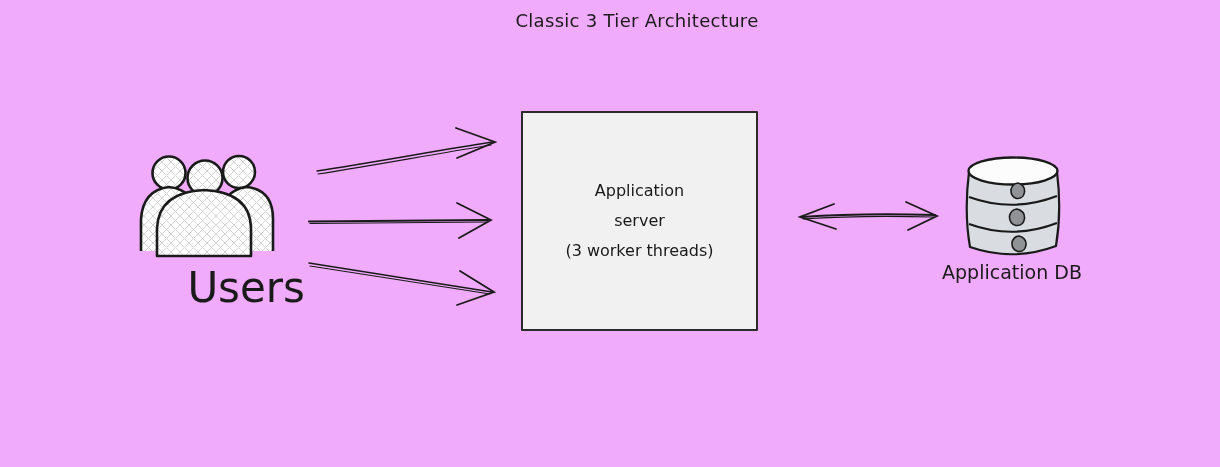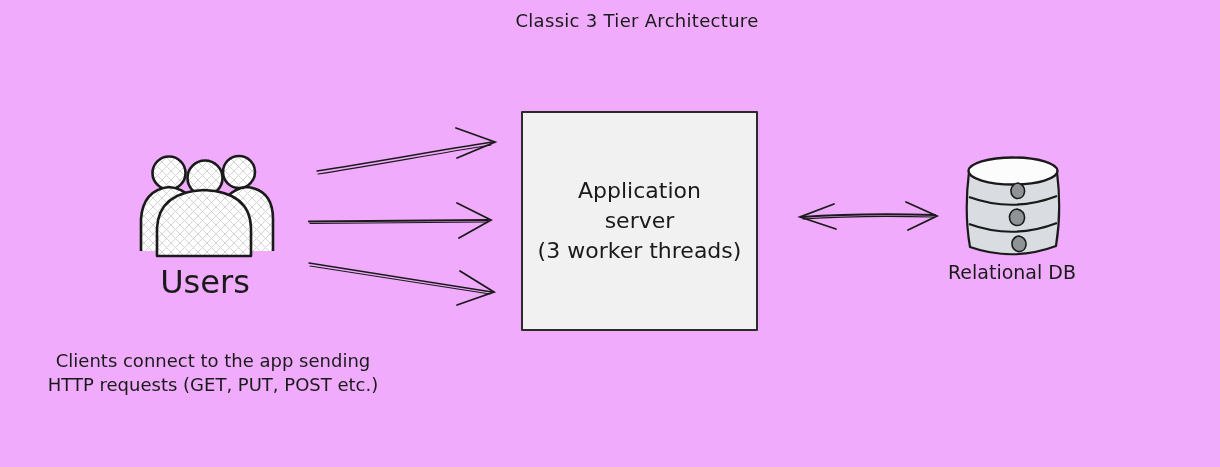--- a/index.html
+++ b/index.html
@@ -29,37 +29,37 @@
   #svg-layer {
     left: 0;
     top: 0;
     width: 1220px;
     height: 467px;
   }
   #users-label {
     left: 105px;
     top: 263px;
     width: 200px;
-    text-align: center;
-    font-size: 32px;
+    text-align: right;
+    font-size: 42px;
   }
   #app-server-box {
     left: 521px;
     top: 111px;
     width: 233px;
     height: 216px;
     background: #f1f1f1;
     border: 2px solid #2b2b2b;
     border-radius: 1px;
     display: flex;
     align-items: center;
     justify-content: center;
   }
   #app-server-label {
-    font-size: 22px;
+    font-size: 16px;
     line-height: 30px;
     text-align: center;
     white-space: pre-line;
   }
   #db-label {
     left: 912px;
     top: 261px;
     width: 200px;
     text-align: center;
     font-size: 19px;
@@ -142,19 +142,17 @@
   </svg>
 
   <div id="users-label" class="abs">Users</div>
 
   <div id="app-server-box" class="abs">
     <div id="app-server-label">Application
 server
 (3 worker threads)</div>
   </div>
 
-  <div id="db-label" class="abs">Relational DB</div>
+  <div id="db-label" class="abs">Application DB</div>
 
-  <div id="caption-left" class="abs caption">Clients connect to the app sending
-HTTP requests (GET, PUT, POST etc.)</div>
 
 
 </div>
 
 </body></html>

